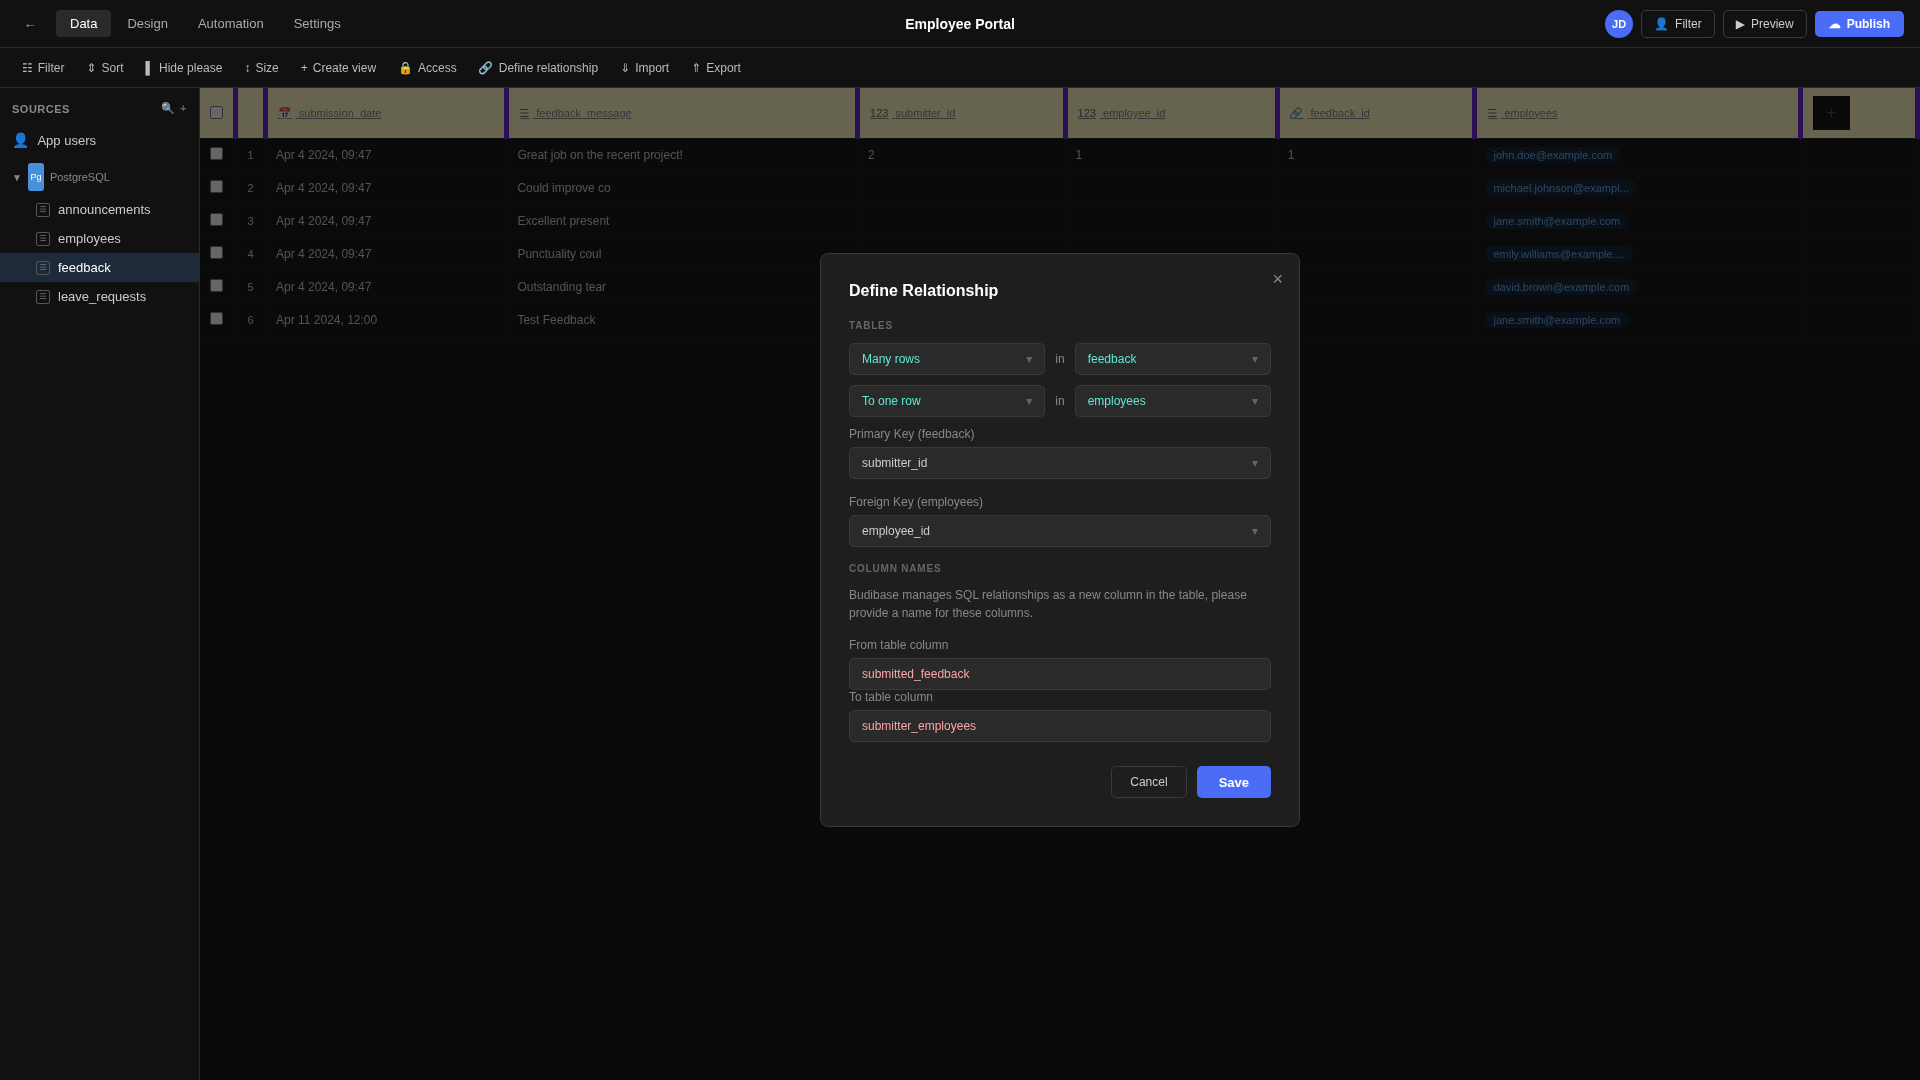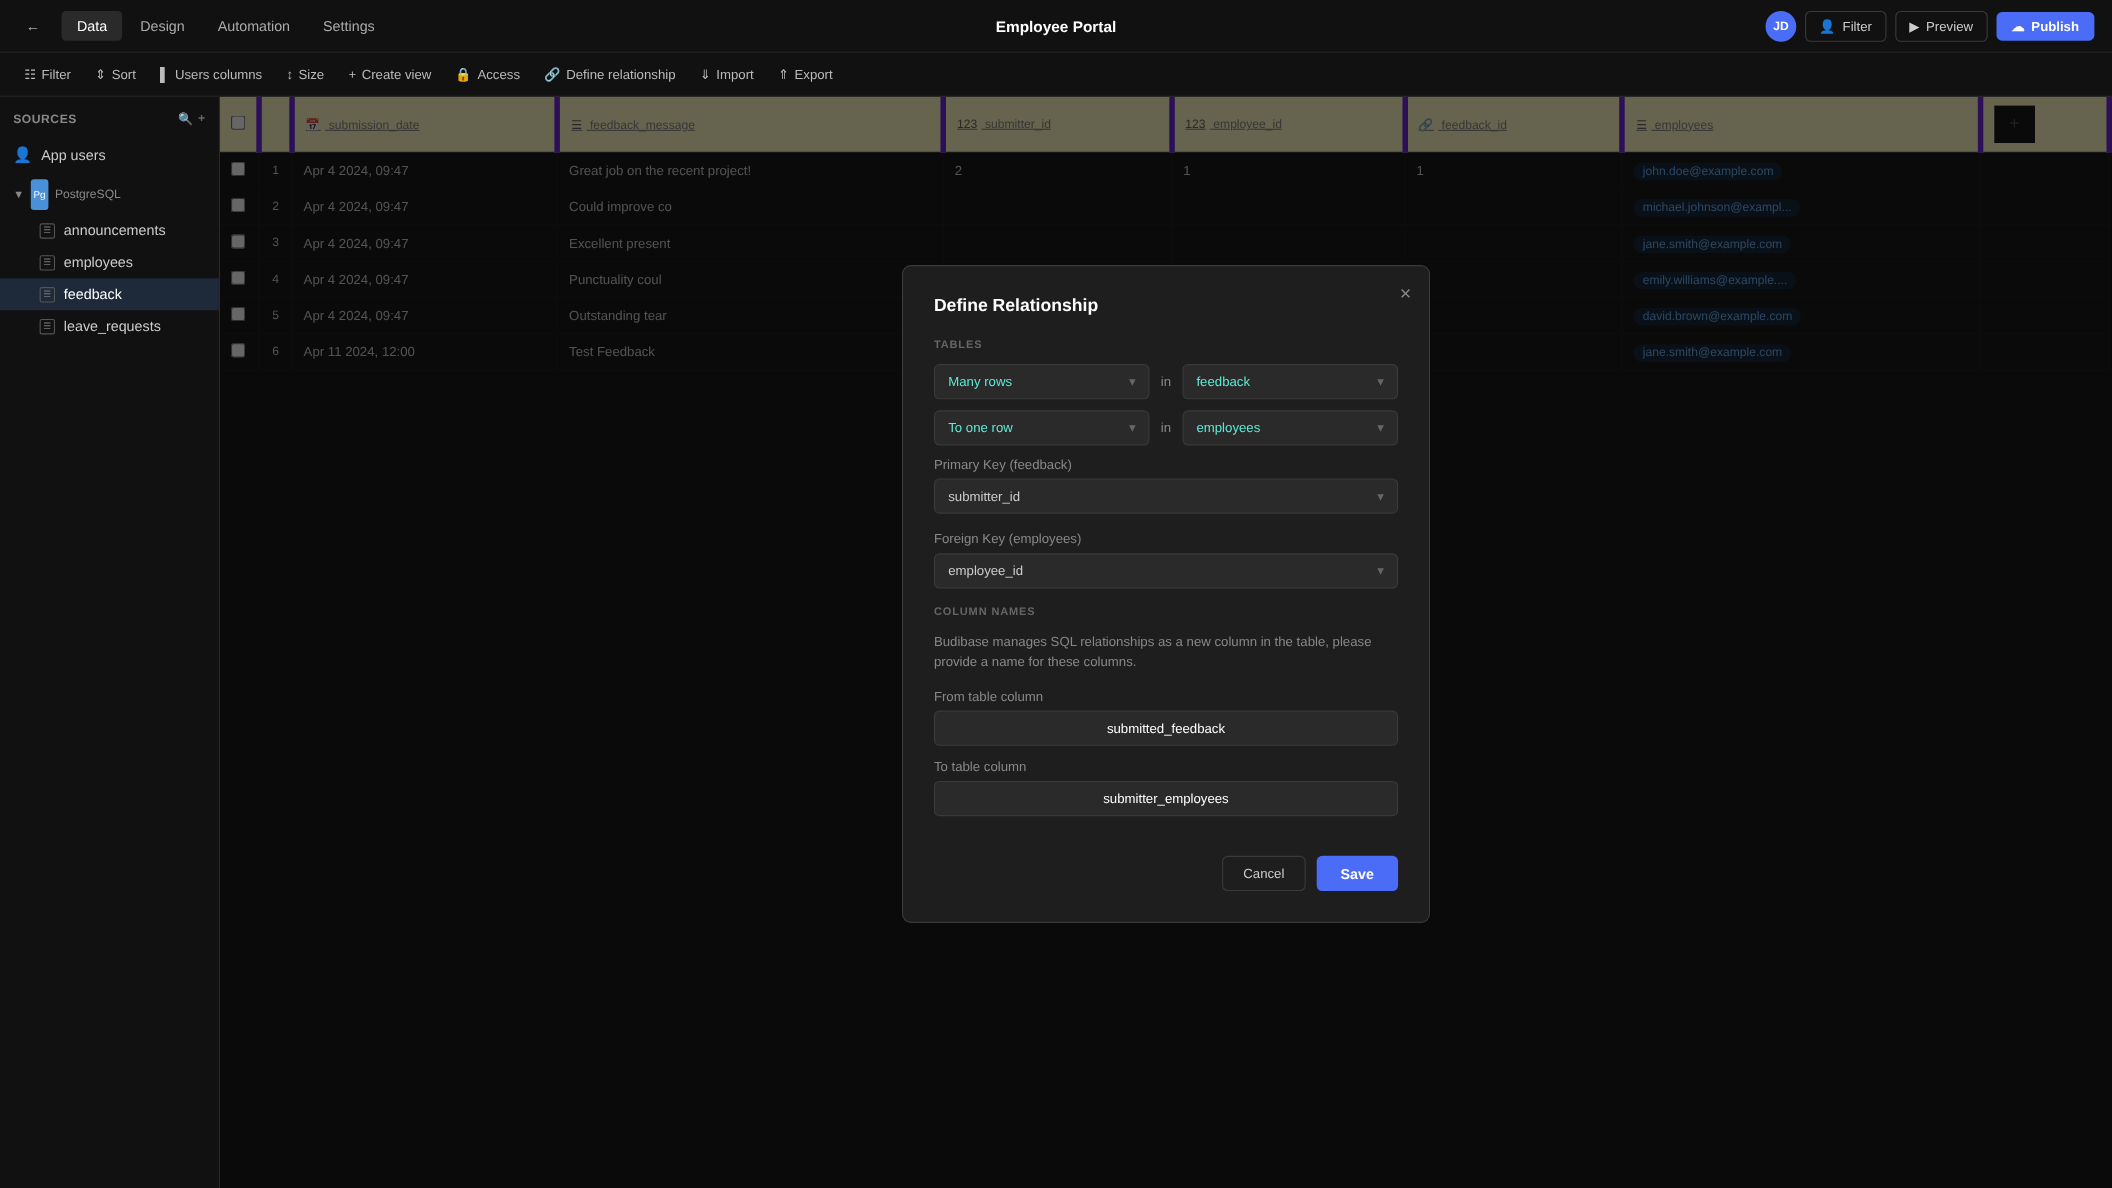--- a/index.html
+++ b/index.html
@@ -319,25 +319,23 @@
       justify-content: space-between;
       cursor: pointer;
       margin-bottom: 16px;
     }
     .text-input {
       width: 100%;
       background: #2a2a2a;
       border: 1px solid #3a3a3a;
       border-radius: 5px;
       padding: 8px 12px;
-      color: #ffffff;
-      font-size: 12px;
-      margin-bottom: 12px;
+      color: #fca5a5;
+      font-size: 12px;
       outline: none;
-      text-align: center;
     }
     .info-text {
       font-size: 12px;
       color: #888;
       margin-bottom: 16px;
       line-height: 1.5;
     }
     .modal-actions {
       display: flex;
       justify-content: flex-end;
@@ -398,21 +396,21 @@
   <button class="toolbar-btn">
     <span>☷</span>
     <span>Filter</span>
   </button>
   <button class="toolbar-btn">
     <span>⇕</span>
     <span>Sort</span>
   </button>
   <button class="toolbar-btn">
     <span>▌</span>
-    <span>Users columns</span>
+    <span>Hide please</span>
   </button>
   <button class="toolbar-btn">
     <span>↕</span>
     <span>Size</span>
   </button>
   <button class="toolbar-btn">
     <span>+</span>
     <span>Create view</span>
   </button>
   <button class="toolbar-btn">

